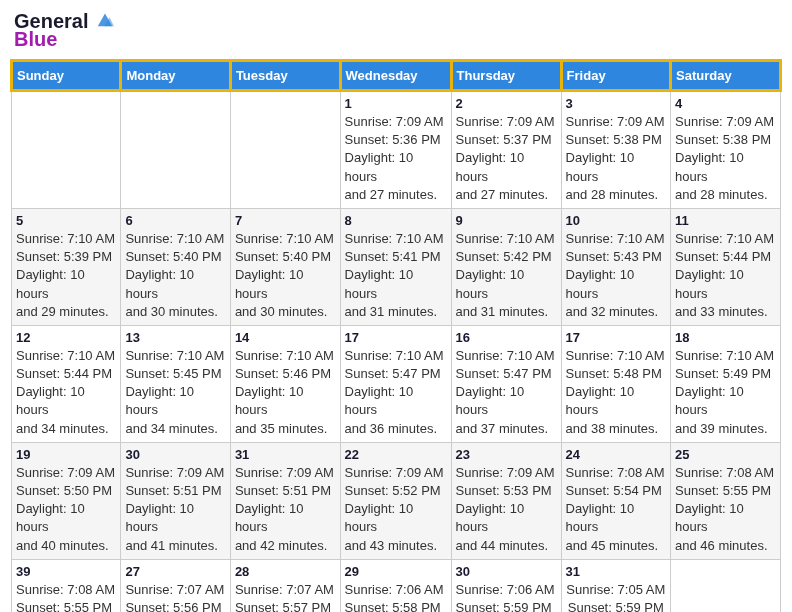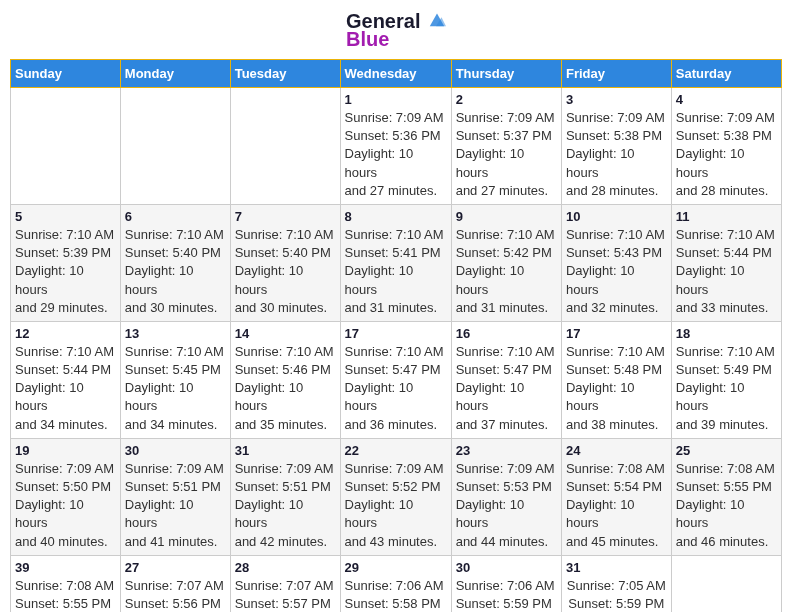--- a/index.html
+++ b/index.html
@@ -5,21 +5,21 @@
     * { box-sizing: border-box; margin: 0; padding: 0; }
     body {
       font-family: Arial, sans-serif;
       background: #fff;
       width: 792px;
       min-height: 612px;
       padding: 10px;
     }
     .header {
       display: flex;
-      justify-content: center;
+      justify-content: flex-start;
       align-items: flex-start;
       margin-bottom: 8px;
       padding: 0 4px;
     }
     .logo {
       display: flex;
       align-items: center;
     }
     .logo-text {
       font-size: 20px;
@@ -51,21 +51,21 @@
       border-collapse: collapse;
       border: 1px solid #ccc;
     }
     .calendar th {
       background-color: #2e86de;
       color: #fff;
       font-size: 13px;
       font-weight: bold;
       padding: 6px 4px;
       text-align: left;
-      border: 1px solid #eab308;
+      border: 3px solid #eab308;
     }
     .calendar td {
       vertical-align: top;
       padding: 4px 4px;
       font-size: 10px;
       color: #333;
       border: 1px solid #ccc;
       width: 113px;
       min-height: 85px;
       background: #fff;

